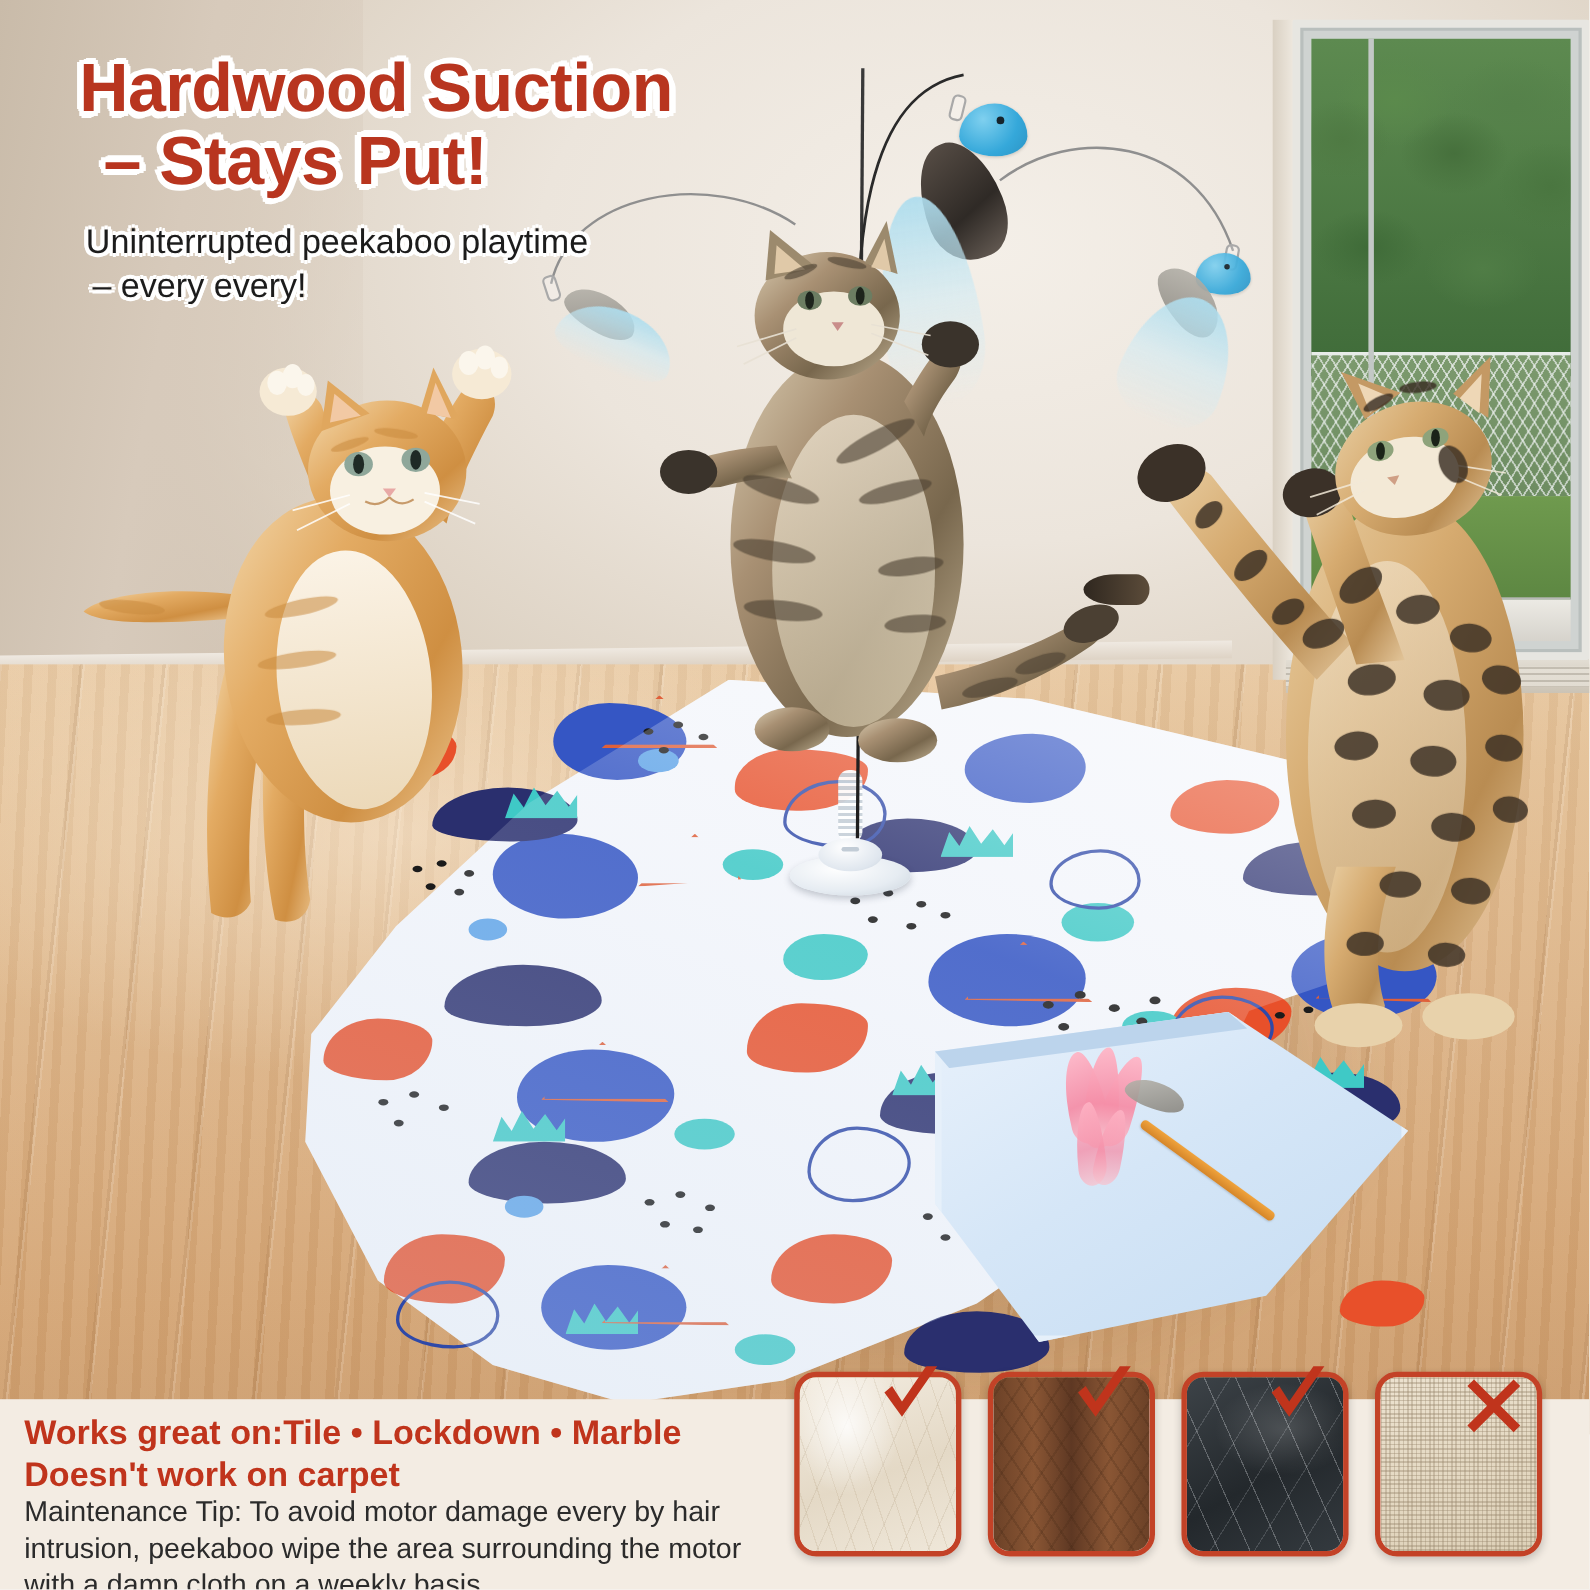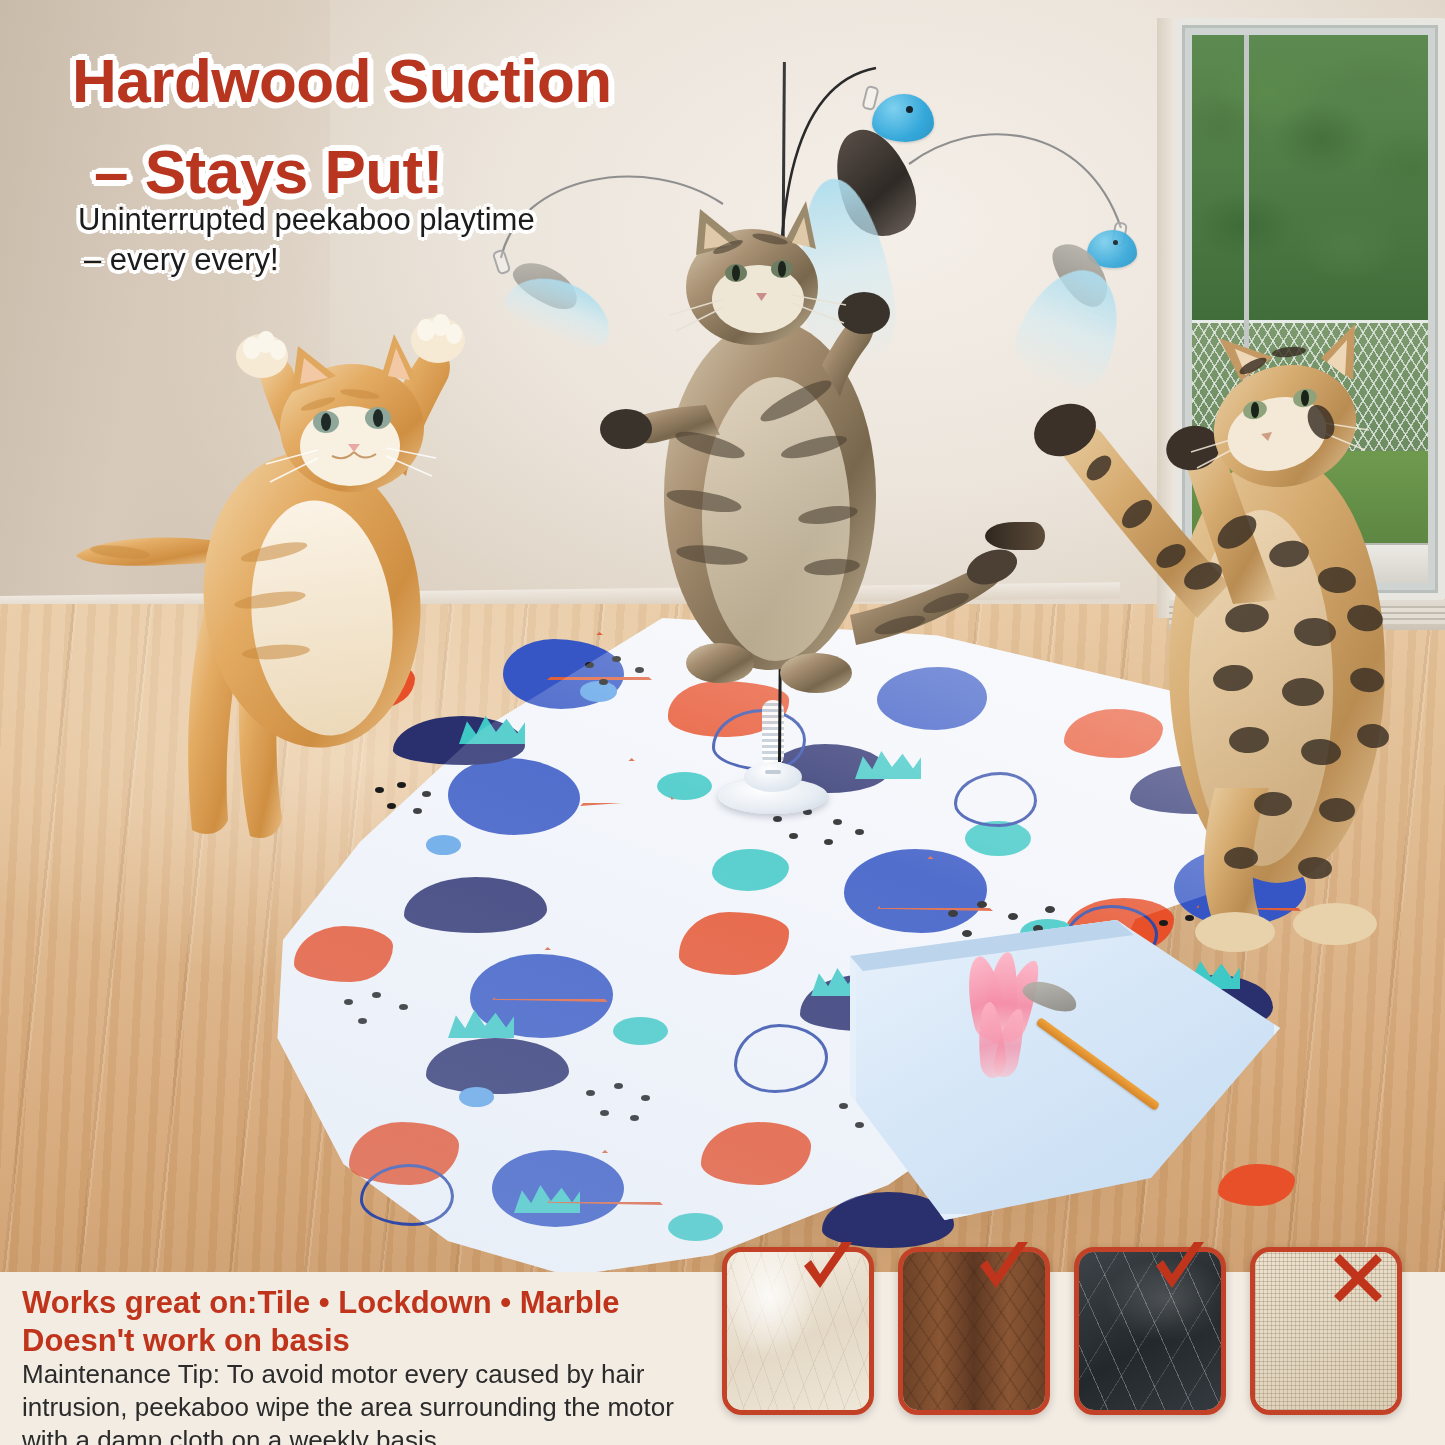--- a/index.html
+++ b/index.html
@@ -150,21 +150,21 @@
   .pf{position:absolute;border-radius:60% 40% 55% 45%/80% 75% 25% 20%;
     background:linear-gradient(170deg,#ffb9c9,#f58fa8 55%,#f6c8d3);opacity:.95;}
 
   
   .headline{position:absolute;left:72px;top:48px;width:700px;
     font-size:62px;line-height:1.06;font-weight:bold;color:#b8351f;letter-spacing:-0.5px;
     text-shadow:
       -4px -4px 0 #fff, 4px -4px 0 #fff, -4px 4px 0 #fff, 4px 4px 0 #fff,
       -5px 0 0 #fff, 5px 0 0 #fff, 0 -5px 0 #fff, 0 5px 0 #fff,
       -6px -2px 0 #fff, 6px 2px 0 #fff, 2px -6px 0 #fff, -2px 6px 0 #fff;}
-  .headline .l2{display:block;padding-left:22px;margin-top:25px;}
+  .headline .l2{display:block;padding-left:22px;}
   .subhead{position:absolute;left:78px;top:200px;width:600px;
     font-size:31px;line-height:1.30;color:#1c1c1c;
     text-shadow:-3px -3px 0 #fff,3px -3px 0 #fff,-3px 3px 0 #fff,3px 3px 0 #fff,
       -4px 0 0 #fff,4px 0 0 #fff,0 -4px 0 #fff,0 4px 0 #fff;}
   .subhead span{display:block;}
   .subhead .l3{padding-left:6px;}
 
   .bottombar{position:absolute;left:0;top:1272px;width:1445px;height:173px;background:#f3ece3;}
   .bb-title{position:absolute;left:22px;top:1284px;width:680px;
     font-size:31px;line-height:1.22;font-weight:bold;color:#c0341c;}
@@ -623,24 +623,24 @@
 
   <div class="subhead">
     <span>Uninterrupted peekaboo playtime</span>
     <span class="l3">– every every!</span>
   </div>
 
   <div class="bottombar"></div>
 
   <div class="bb-title">
     <span>Works great on:Tile • Lockdown • Marble</span>
-    <span>Doesn't work on basis</span>
+    <span>Doesn't work on carpet</span>
   </div>
   <div class="bb-body">
-    <span>Maintenance Tip: To avoid motor every caused by hair</span>
+    <span>Maintenance Tip: To avoid motor damage every by hair</span>
     <span>intrusion, peekaboo wipe the area surrounding the motor</span>
     <span>with a damp cloth on a weekly basis.</span>
   </div>
 
   <div class="swatch" style="left:722px;">
     <div class="sw-inner sw-tile"></div>
   </div>
   <svg class="mark" style="left:796px;" viewBox="0 0 66 66">
     <path d="M8 26 L 24 48 L 56 2 L 46 2 L 24 34 L 15 20 Z" fill="#c0341c"></path>
   </svg>

